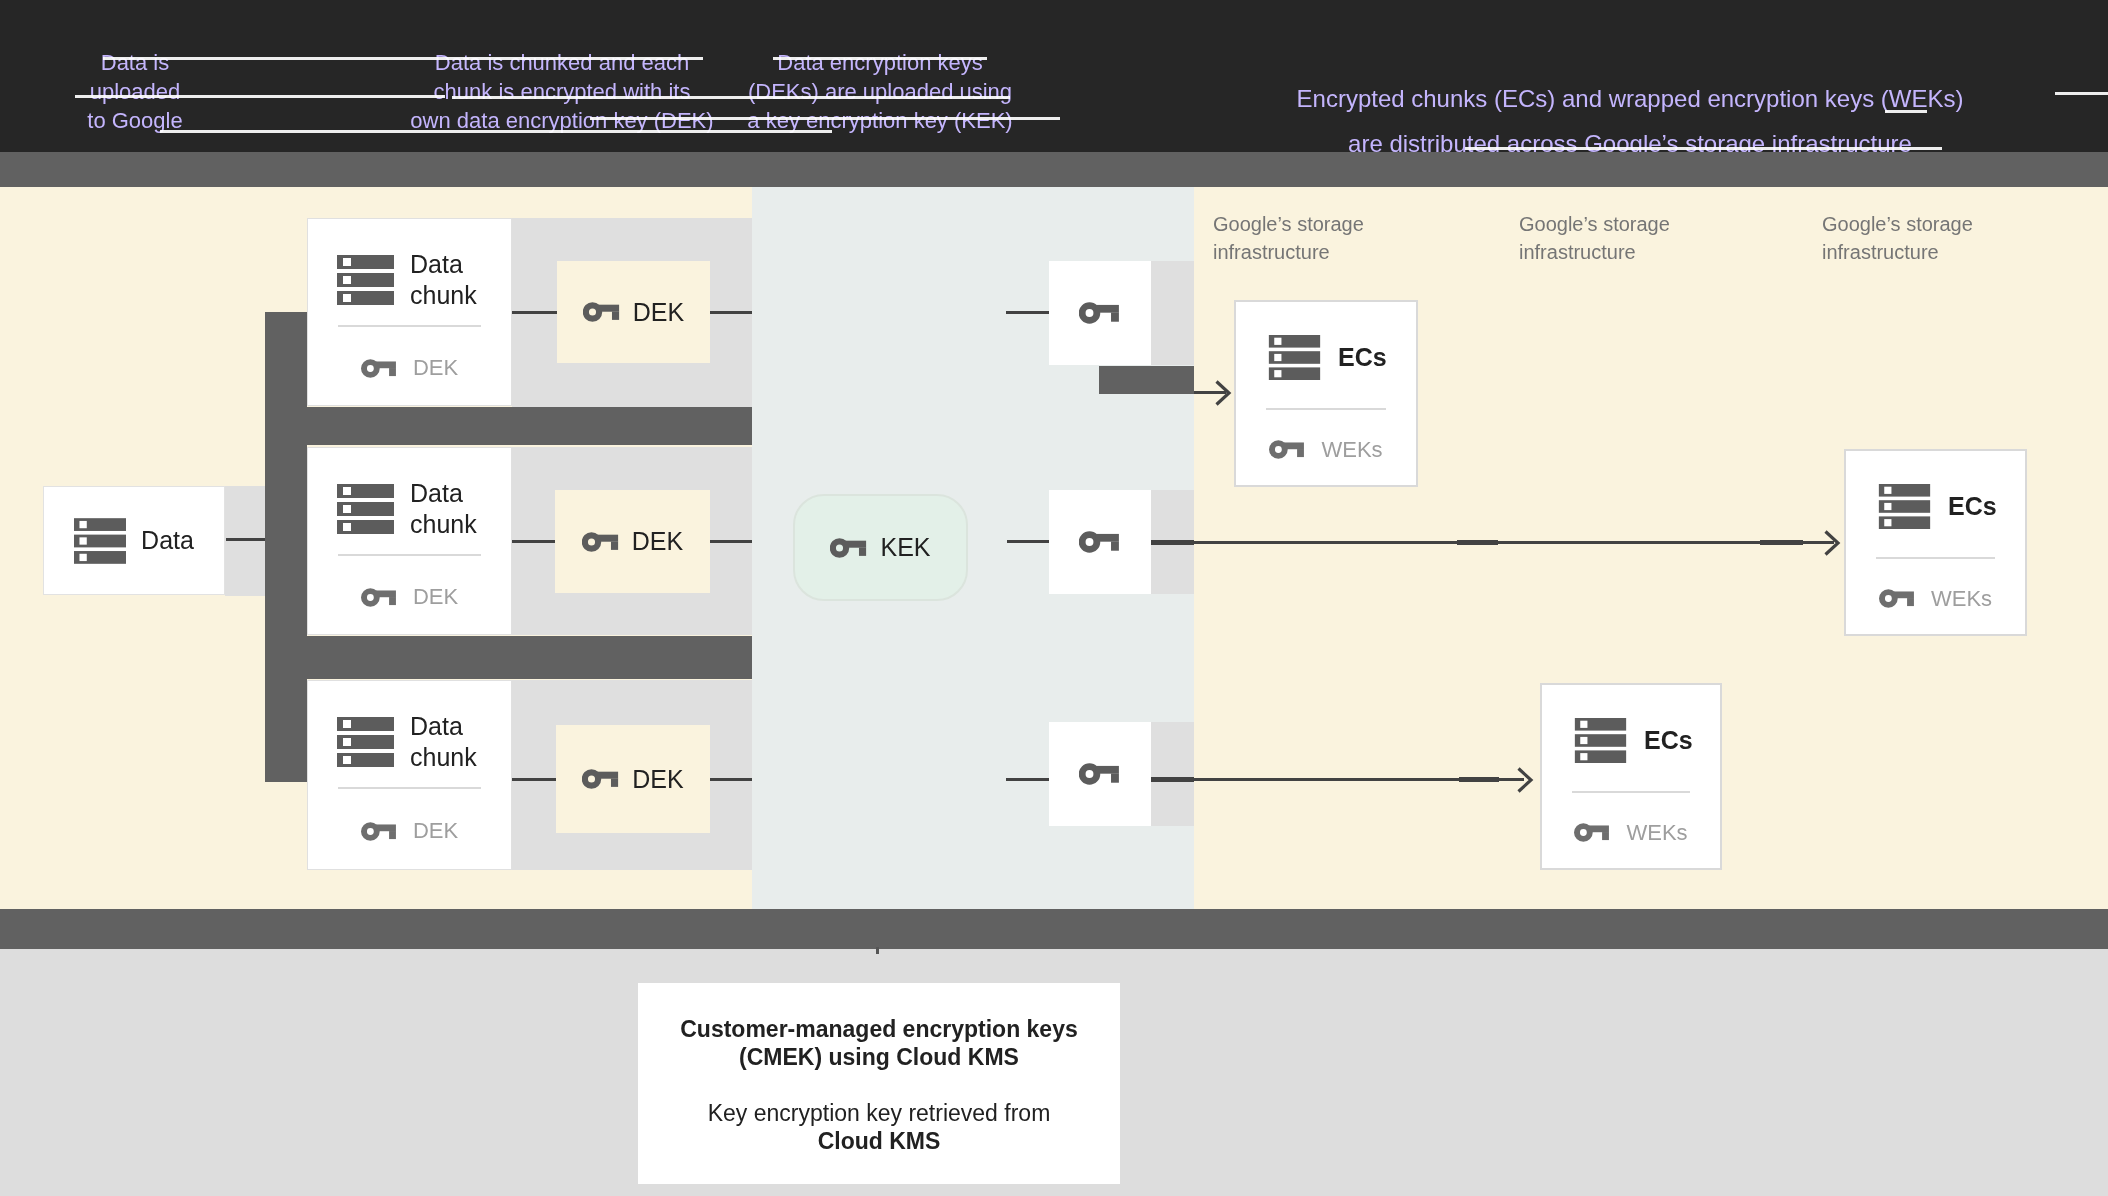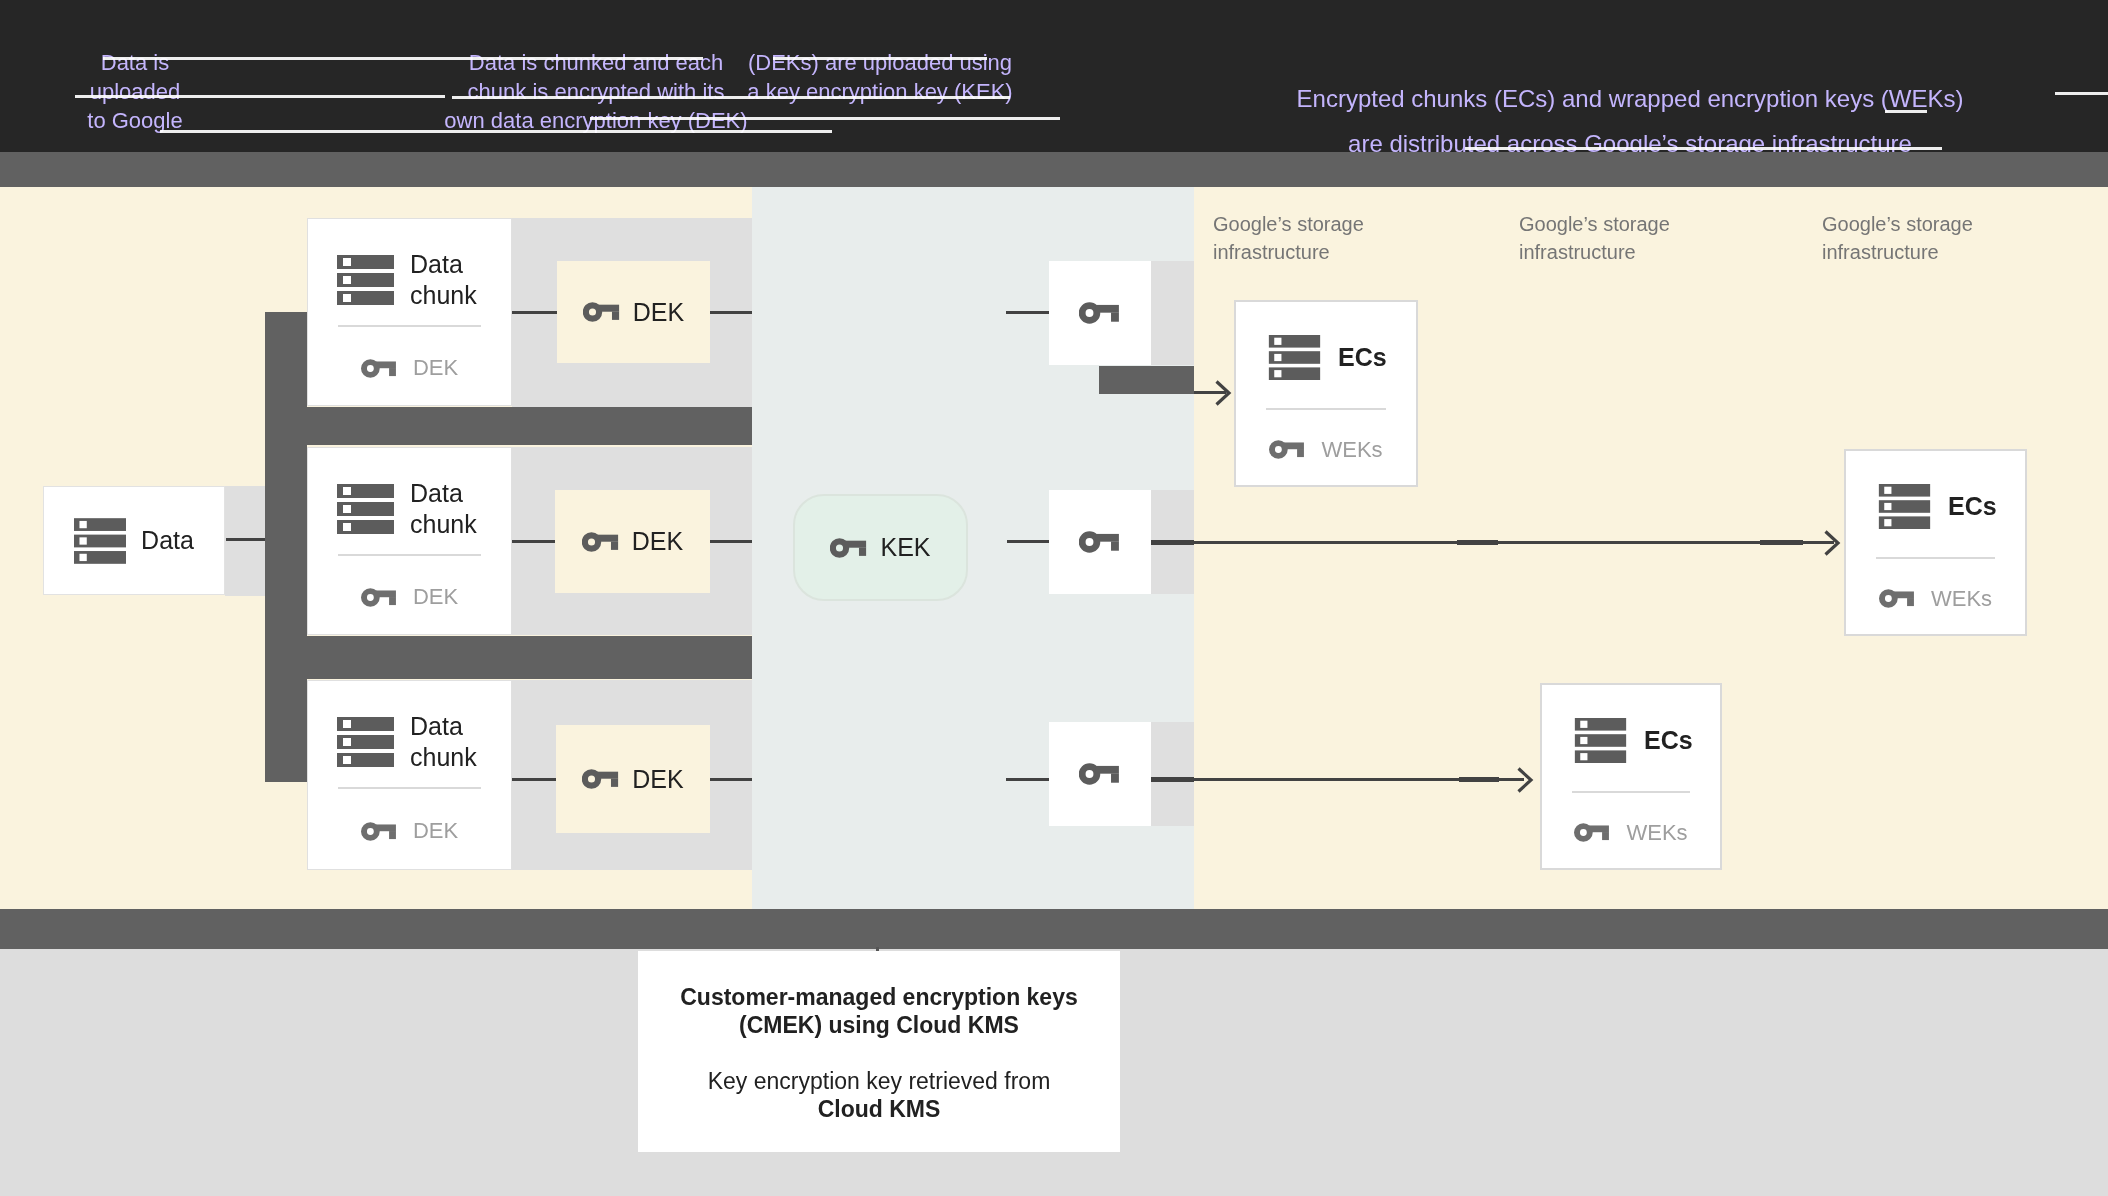--- a/index.html
+++ b/index.html
@@ -31,41 +31,42 @@
   .datacard{position:absolute;background:#fff;border:1px solid #E2E2E2;box-sizing:border-box;
             display:flex;align-items:center;justify-content:center;gap:15px;}
   .kek{position:absolute;background:#E3F0E8;border:2px solid #DBE4DD;box-sizing:border-box;
        display:flex;align-items:center;justify-content:center;gap:12px;}
   .keybox{position:absolute;background:#fff;display:flex;align-items:center;justify-content:center;}
   .infra{position:absolute;color:#757575;font-size:20px;line-height:28px;}
   .ic{color:#5C5C5C;flex:0 0 auto;}
   .ic.mut{color:#6E6E6E;}
   
   .footerzone{background:#DDDDDD;}
-  .caption{position:absolute;background:#fff;text-align:center;color:#212121;font-size:23px;line-height:28px;}
+  .caption{position:absolute;background:#fff;text-align:center;color:#212121;font-size:23px;line-height:28px;margin-top:32px;}
   .caption .b{font-weight:bold;}
   .caption .sp{height:28px;}
 </style>
 </head>
 <body>
 
 <div class="stage">
 
   <div class="hdr">
     <div class="hcol" style="left:35px;top:48px;width:200px;">
       <div>Data is</div>
       <div>uploaded</div>
       <div>to Google</div>
     </div>
-    <div class="hcol" style="left:356px;top:48px;width:480px;">
+    <div class="hcol" style="left:322px;top:48px;width:480px;">
       <div>Data is chunked and each</div>
       <div>chunk is encrypted with its</div>
       <div>own data encryption key (DEK)</div>
     </div>
     <div class="hcol" style="left:655px;top:48px;width:450px;">
+      <div>Data encryption keys</div>
       <div>(DEKs) are uploaded using</div>
       <div>a key encryption key (KEK)</div>
     </div>
     <div class="hcol wide" style="left:1290px;top:76px;width:680px;">
       <div>Encrypted chunks (ECs) and wrapped encryption keys (WEKs)</div>
       <div>are distributed across Google’s storage infrastructure</div>
     </div>
 
     <div class="streak" style="left:103px;top:57px;width:600px;"></div>
     <div class="streak" style="left:773px;top:57px;width:214px;"></div>

